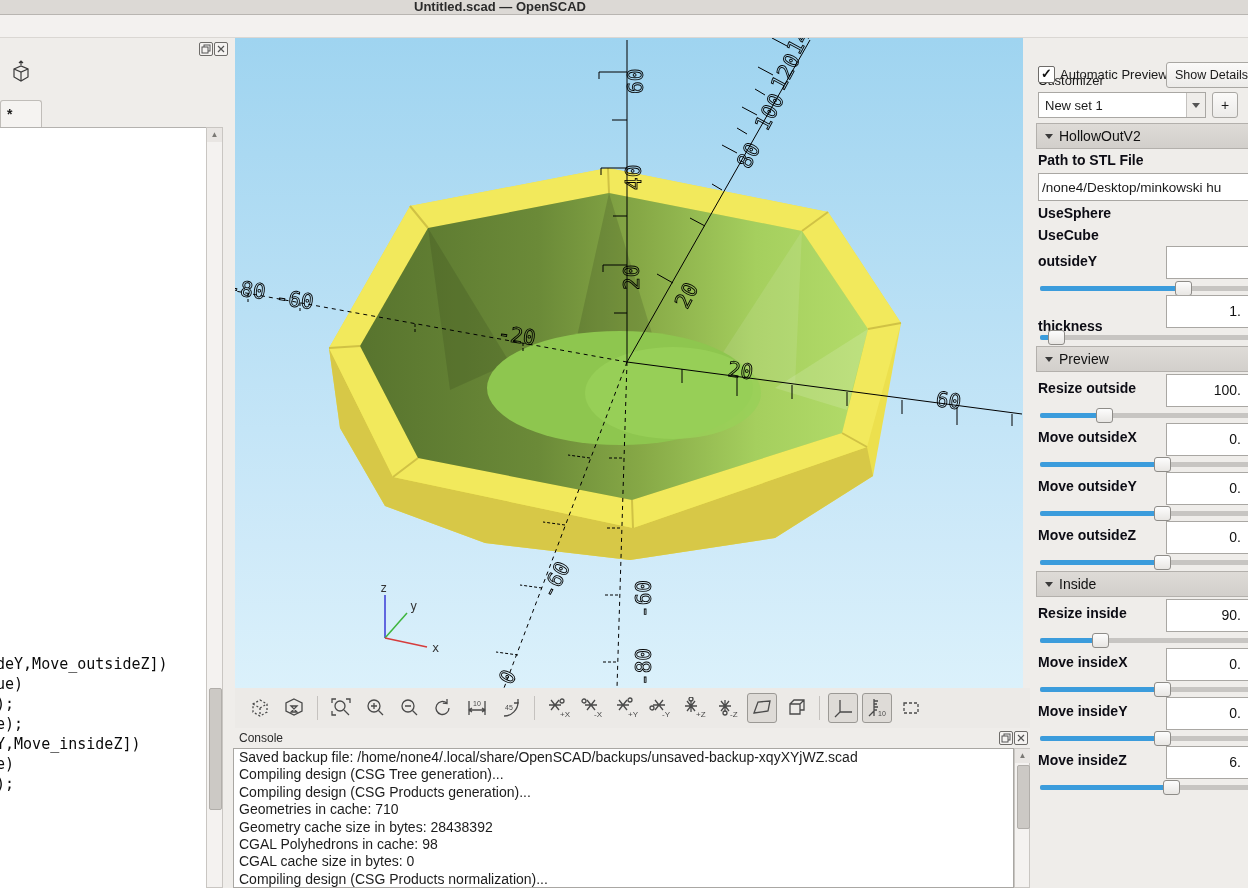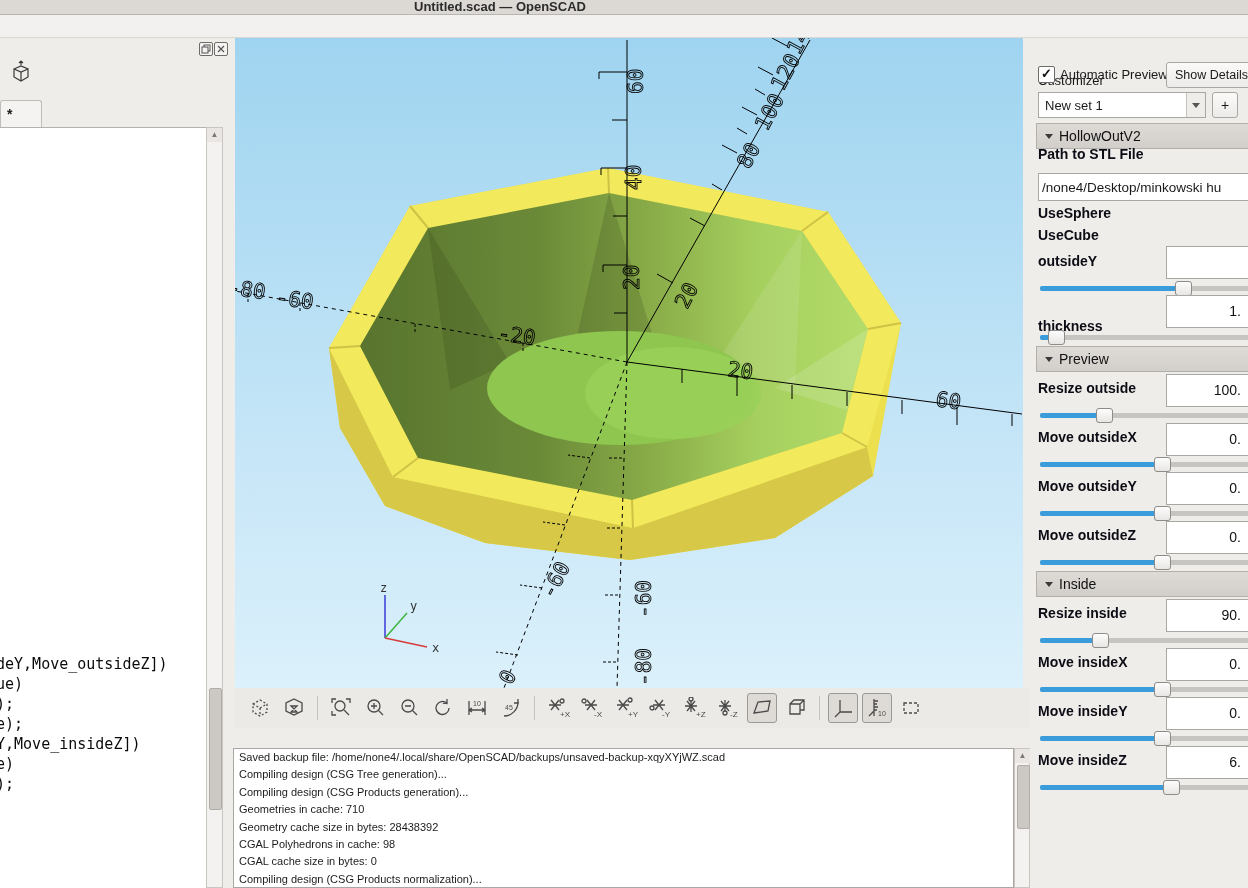--- a/index.html
+++ b/index.html
@@ -29,21 +29,21 @@
   
   #view-toolbar{left:235px;top:688px;width:795px;height:40px;background:#eceae7;display:flex;align-items:center;padding-left:8px;box-sizing:border-box;}
   .tbtn{width:30px;height:30px;display:flex;align-items:center;justify-content:center;margin:0 2px;border-radius:3px;}
   .tbtn.pressed{background:#dedbd7;border:1px solid #9b9995;box-sizing:border-box;}
   .tsep{width:1px;height:24px;background:#c5c2bf;margin:0 6px;}
   .tbtn svg{stroke:#4a4a4a;fill:none;stroke-width:1.3;}
   .tbtn text{stroke:none;fill:#4a4a4a;font-family:"Liberation Sans",sans-serif;}
   
   #console-header{left:233px;top:728px;width:797px;height:20px;font-size:12px;color:#2b2b2b;}
   #console-body{left:233px;top:748px;width:781px;height:140px;background:#fff;border:1px solid #a9a7a3;box-sizing:border-box;overflow:hidden;}
-  .conline{font-size:11px;line-height:17.4px;color:#1c1c1c;padding-left:5px;white-space:pre;}
+  .conline{font-size:14px;line-height:17.4px;color:#1c1c1c;padding-left:5px;white-space:pre;}
   #console-scroll{left:1014px;top:748px;width:16px;height:140px;background:#f4f2f0;border:1px solid #c9c6c2;box-sizing:border-box;}
   
   #customizer{left:1032px;top:38px;width:216px;height:850px;background:#efedea;overflow:hidden;}
   #customizer .sec{position:absolute;left:4px;width:250px;height:26px;background:linear-gradient(#dedbd7,#d2cfcb);
       border:1px solid #b3b0ac;box-sizing:border-box;font-size:14px;line-height:24px;padding-left:22px;color:#111;}
   .tri{position:absolute;left:8px;top:10px;width:0;height:0;border-left:4px solid transparent;border-right:4px solid transparent;border-top:5px solid #3a3a3a;}
   .plabel{position:absolute;left:6px;font-size:14px;font-weight:bold;color:#0c0c14;}
   .pinput{position:absolute;background:#fff;border:1px solid #a9a7a3;box-sizing:border-box;}
   .num-input{left:134px;width:130px;height:33px;}
   .num-input .val{position:absolute;right:54px;top:7px;font-size:14px;color:#111;}
@@ -296,20 +296,34 @@
           <text x="12" y="19" font-size="7">10</text>
         </svg>
       </span>
     <span class="tbtn">
         <svg width="22" height="22" viewBox="0 0 22 22">
           <rect x="4" y="6" width="14" height="10" stroke-dasharray="3 2"></rect>
         </svg>
       </span>
   </div>
 
+  <div class="abs" id="console-header">
+    <span style="position:absolute;left:6px;top:3px;">Console</span>
+    <span class="dockbtn" style="position:absolute;left:766px;top:3px;">
+        <svg width="12" height="12">
+          <rect x="4" y="2" width="6" height="6" fill="none" stroke="#555" stroke-width="1"></rect>
+          <rect x="2" y="4" width="6" height="6" fill="#f5f3f1" stroke="#555" stroke-width="1"></rect>
+        </svg>
+      </span>
+    <span class="dockbtn" style="position:absolute;left:781px;top:3px;">
+        <svg width="12" height="12">
+          <path d="M3,3 L9,9 M9,3 L3,9" stroke="#555" stroke-width="1.2"></path>
+        </svg>
+      </span>
+  </div>
   <div class="abs" id="console-body">
     <div class="conline">Saved backup file: /home/none4/.local/share/OpenSCAD/backups/unsaved-backup-xqyXYjWZ.scad</div>
     <div class="conline">Compiling design (CSG Tree generation)...</div>
     <div class="conline">Compiling design (CSG Products generation)...</div>
     <div class="conline">Geometries in cache: 710</div>
     <div class="conline">Geometry cache size in bytes: 28438392</div>
     <div class="conline">CGAL Polyhedrons in cache: 98</div>
     <div class="conline">CGAL cache size in bytes: 0</div>
     <div class="conline">Compiling design (CSG Products normalization)...</div>
   </div>
@@ -327,21 +341,21 @@
 
     <div class="pinput" style="left:6px;top:54px;width:168px;height:26px;">
       <span style="position:absolute;left:6px;top:5px;font-size:13px;">New set 1</span>
       <span style="position:absolute;right:0;top:0;width:18px;height:24px;border-left:1px solid #c4c2bf;background:#efedea;">
           <span style="position:absolute;left:5px;top:10px;width:0;height:0;border-left:4px solid transparent;border-right:4px solid transparent;border-top:5px solid #555;"></span>
         </span>
     </div>
     <div class="btn" style="position:absolute;left:180px;top:54px;width:26px;height:26px;text-align:center;line-height:24px;font-size:14px;">+</div>
 
     <div class="sec" style="top:85px;"><span class="tri"></span><span>HollowOutV2</span></div>
-    <div class="plabel" style="top:108px;">Path to STL File</div>
+    <div class="plabel" style="top:114px;">Path to STL File</div>
     <div class="pinput" style="left:6px;top:135px;width:240px;height:28px;overflow:hidden;">
       <span style="position:absolute;left:3px;top:6px;font-size:13.5px;white-space:pre;">/none4/Desktop/minkowski hu</span>
     </div>
     <div class="plabel" style="top:167px;">UseSphere</div>
     <div class="plabel" style="top:189px;">UseCube</div>
 
     <div class="plabel" style="top:215px;">outsideY</div>
     <div class="pinput num-input" style="top:208px;">
         <span class="val"></span>
       </div>

